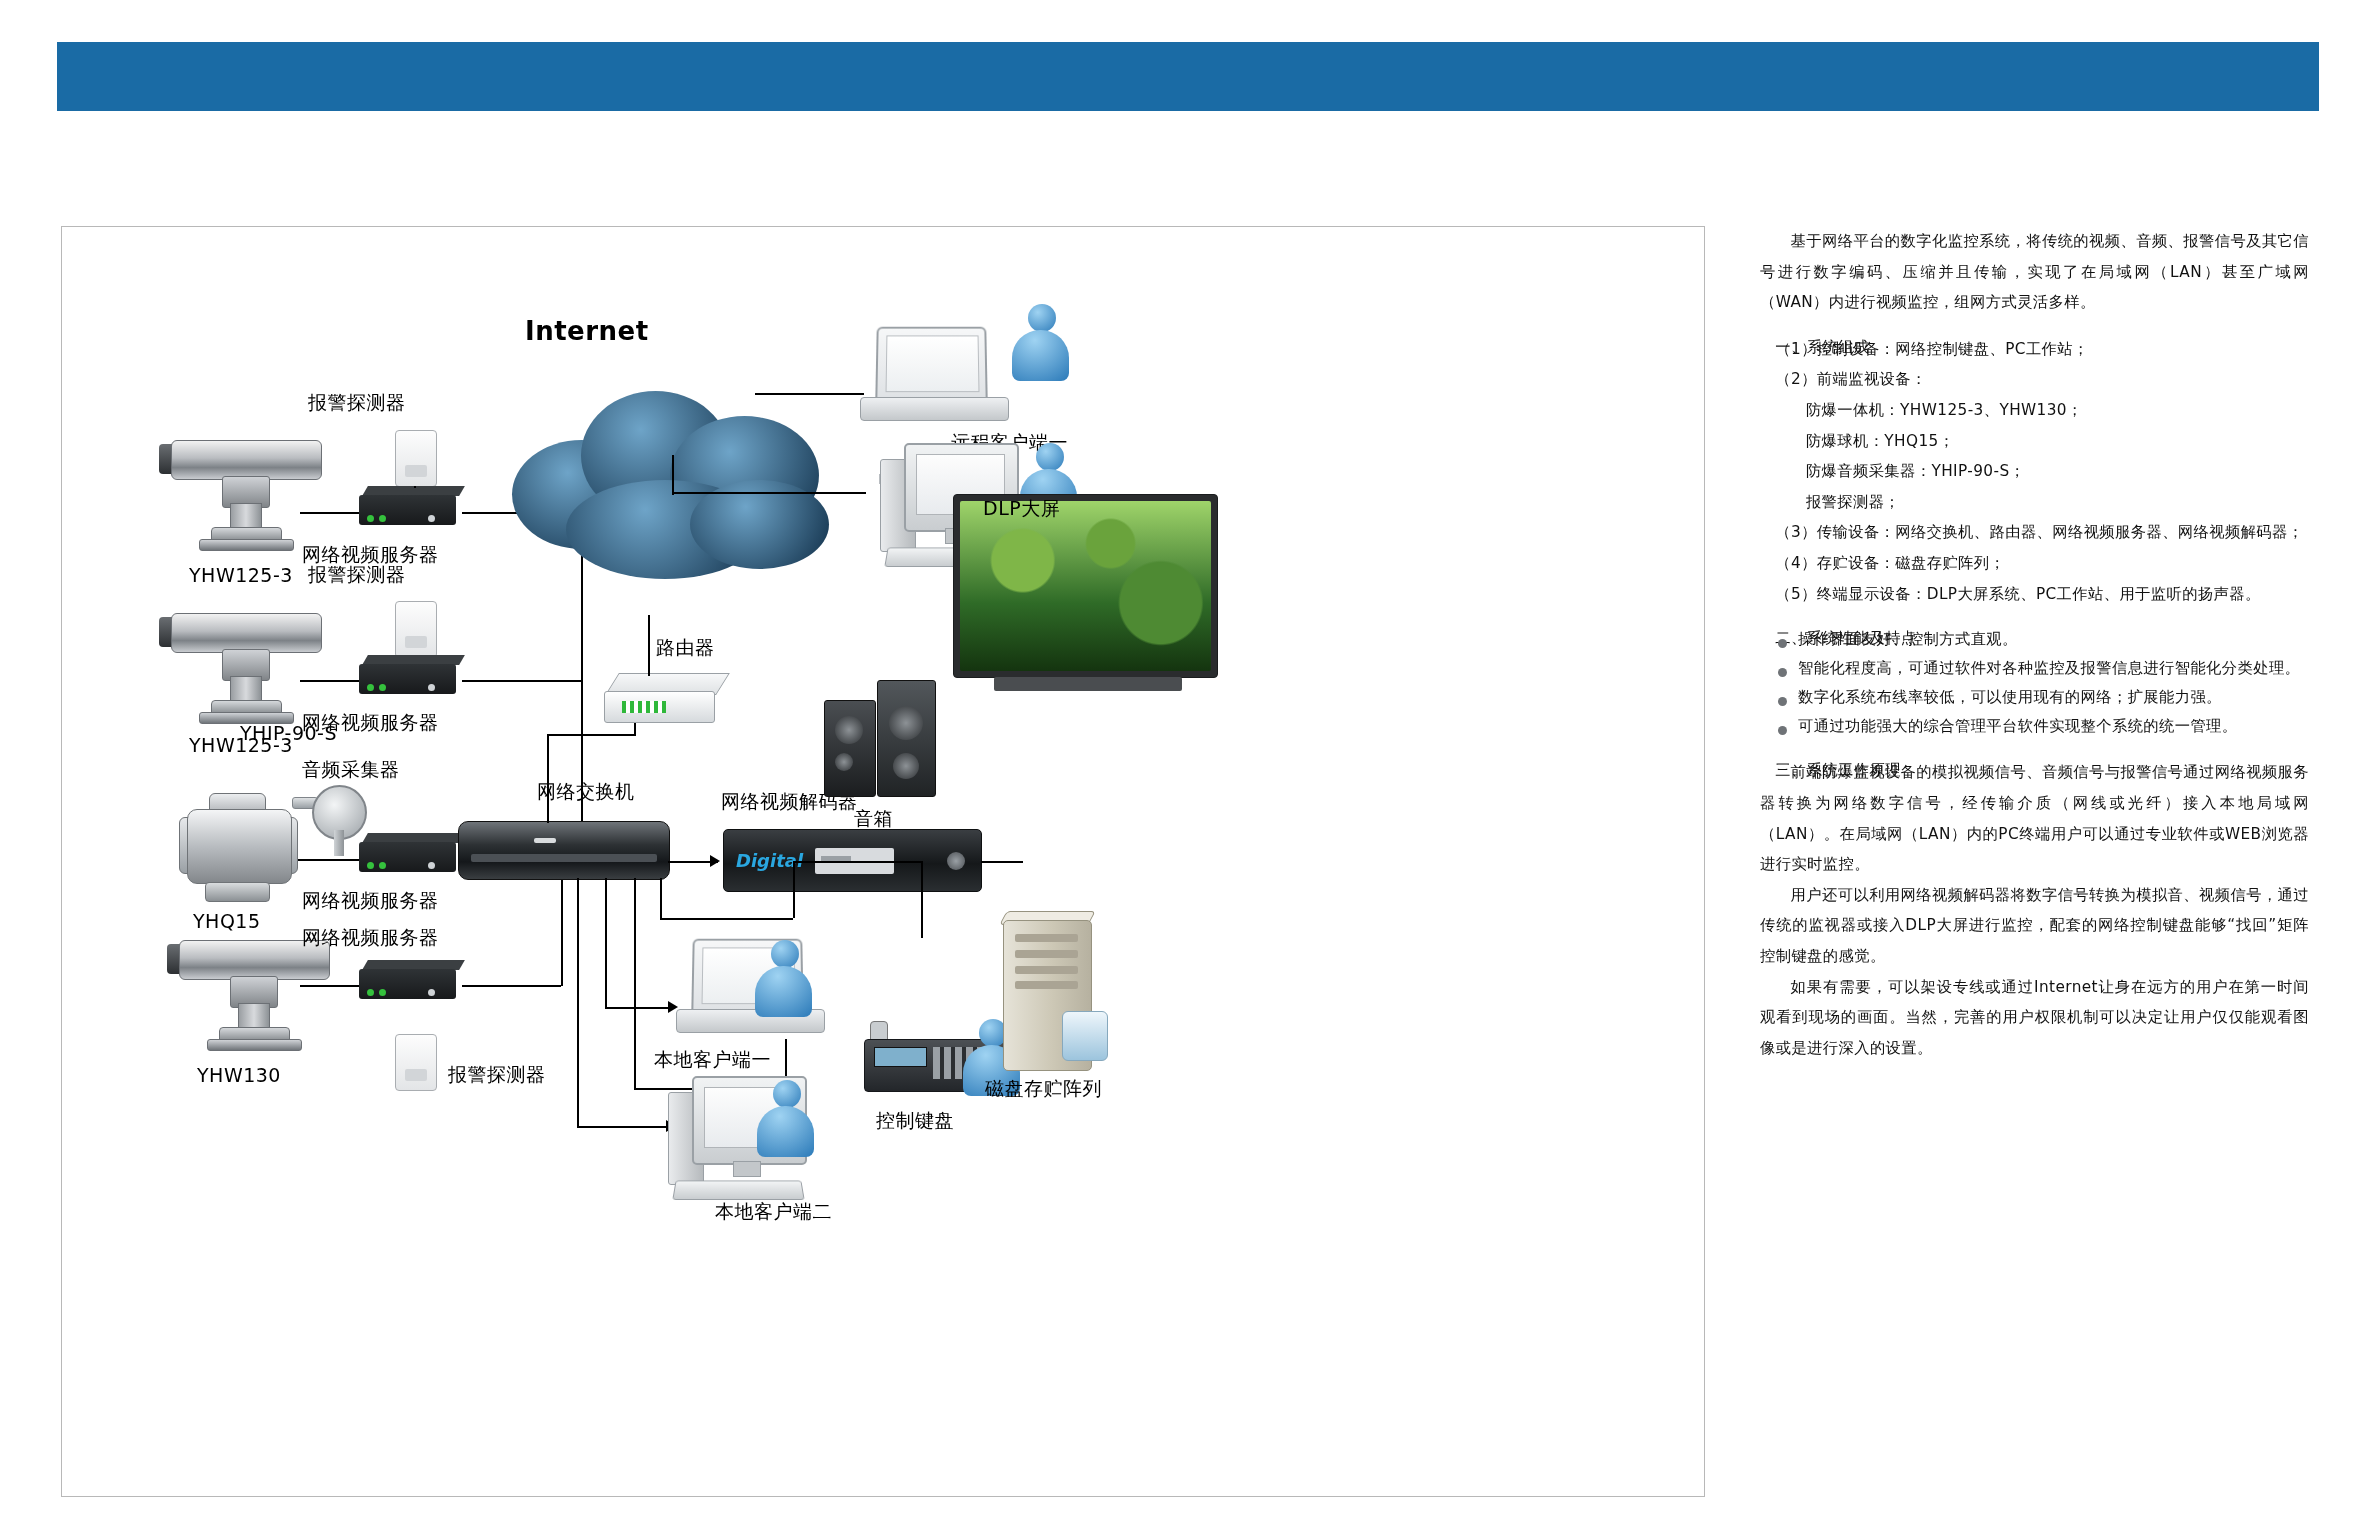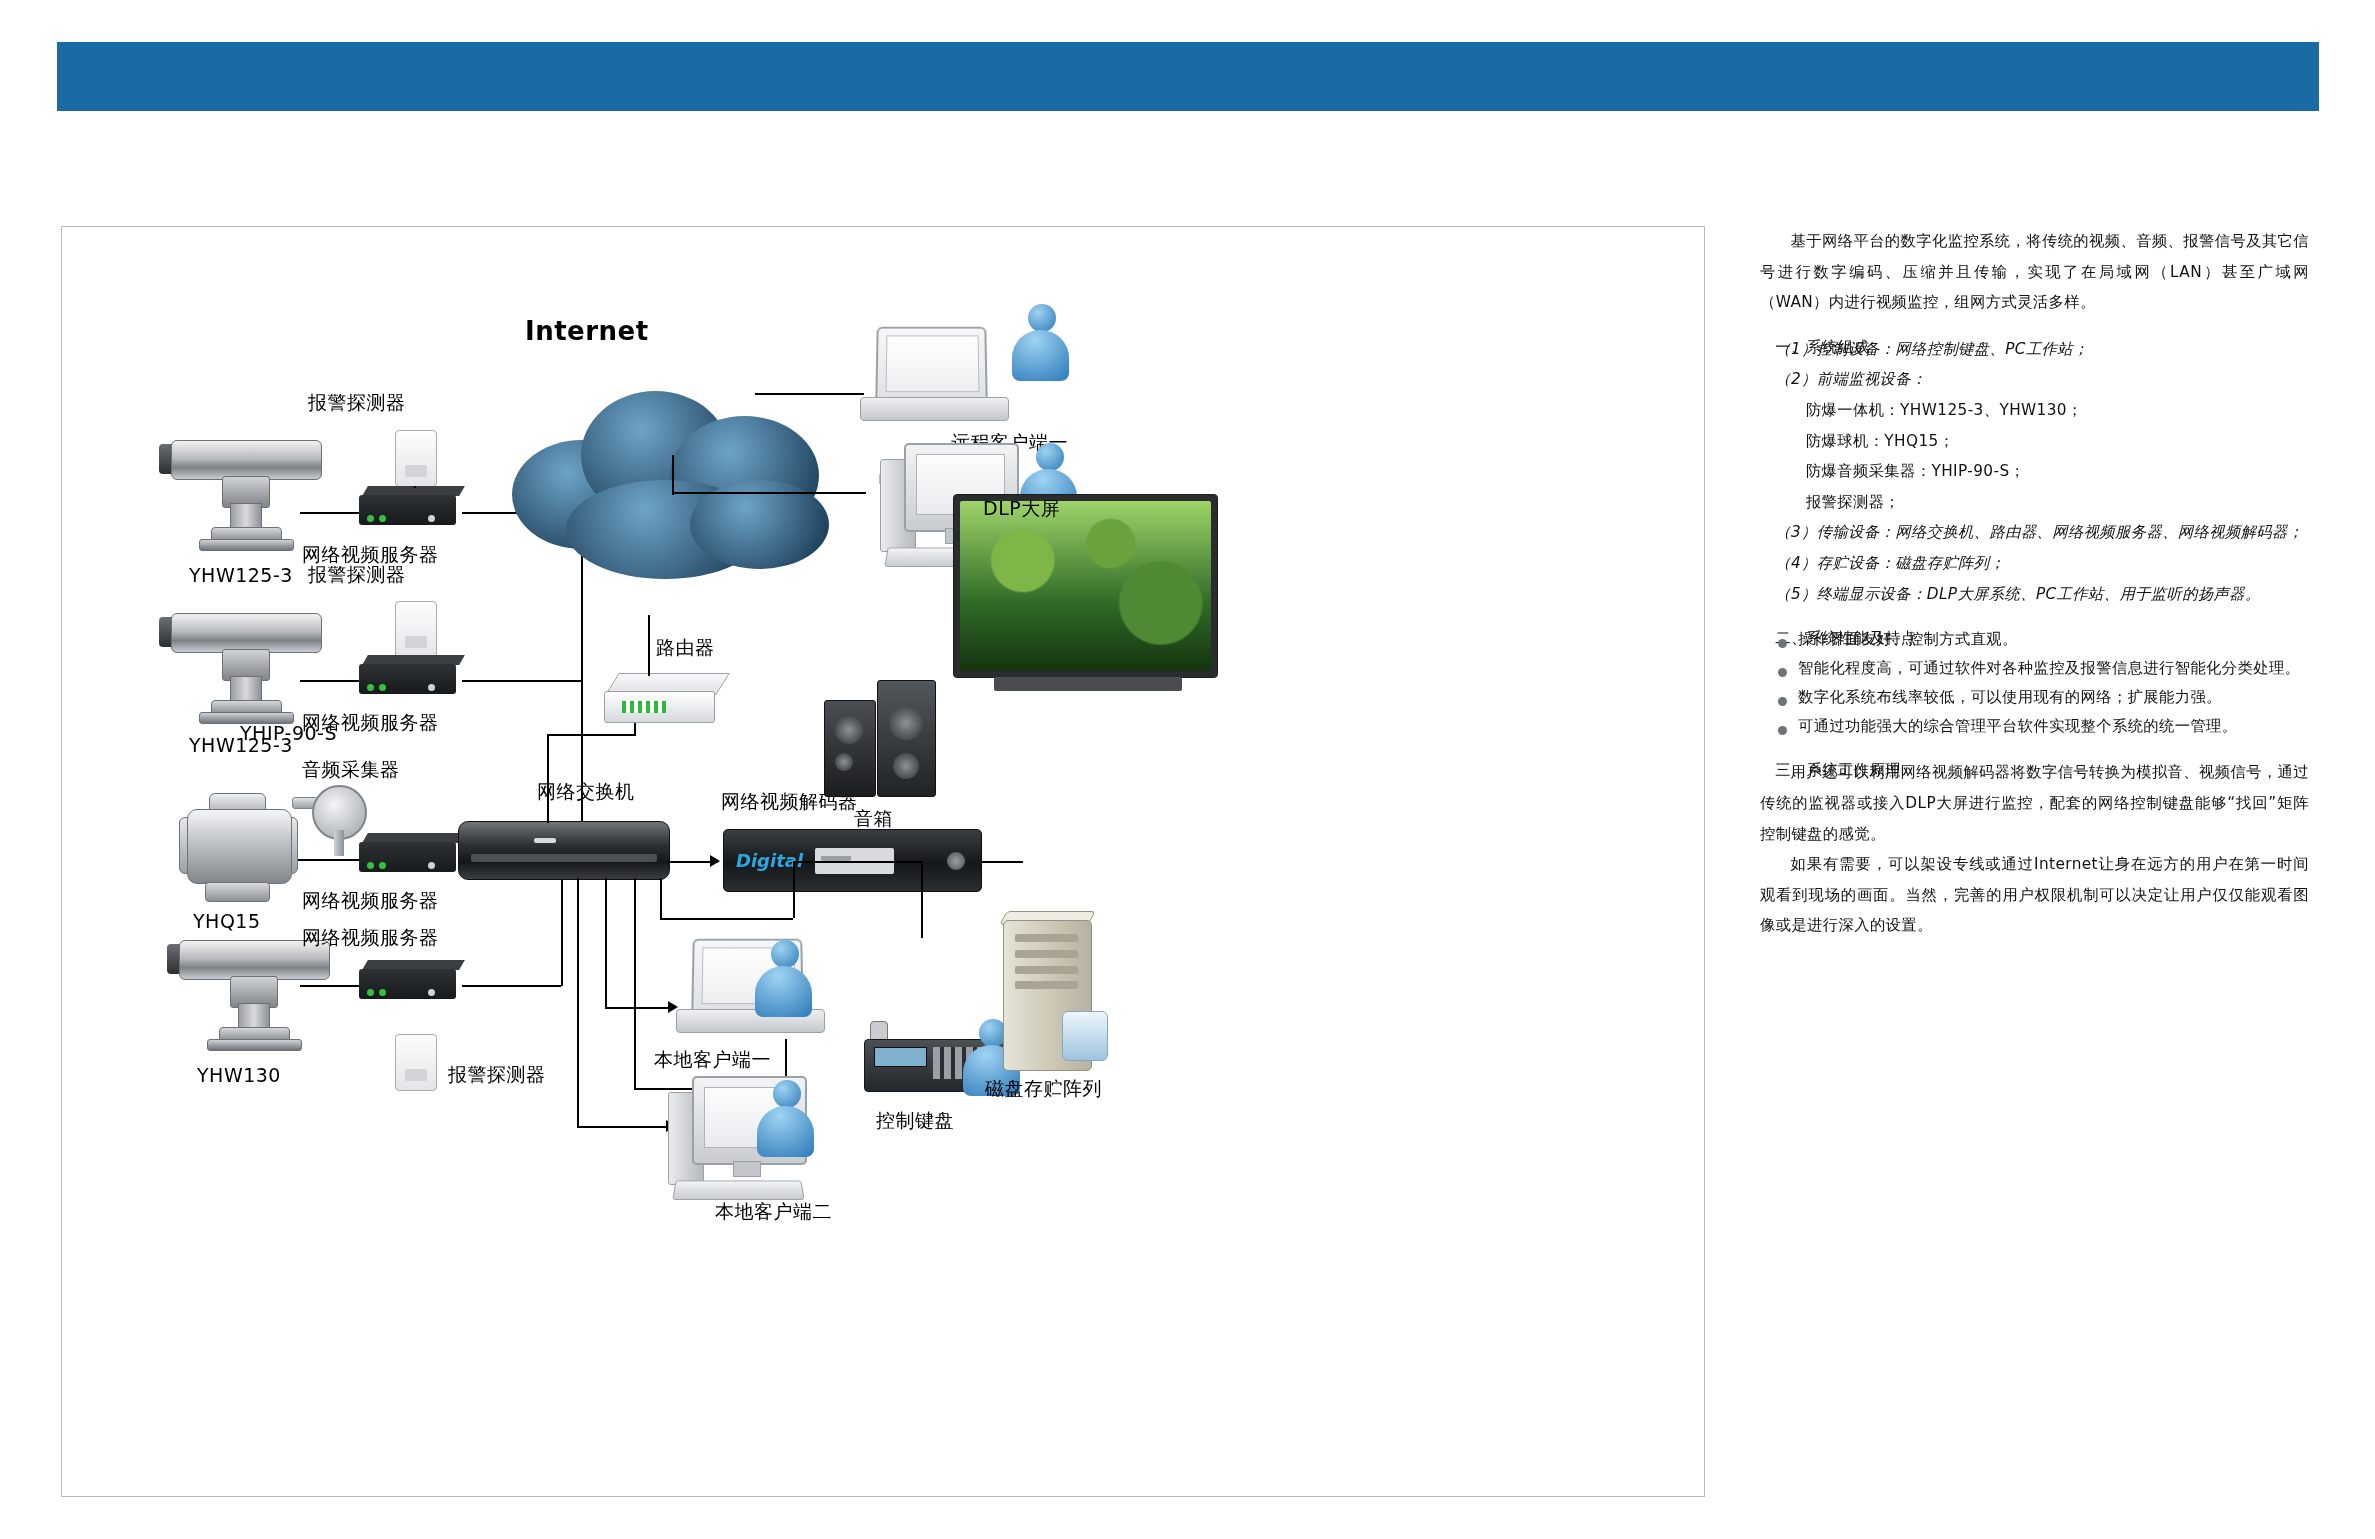--- a/index.html
+++ b/index.html
@@ -129,21 +129,21 @@
   .cloud .c5{left:178px;top:109px;width:139px;height:89px;}
 
   
   .text-col{position:absolute;left:1760px;top:226px;width:549px;}
   .doc-title{font-size:25px;font-weight:bold;letter-spacing:3px;color:#111;margin-bottom:22px;}
   .para{font-size:15.3px;line-height:2.0;color:#111;text-align:justify;letter-spacing:0.4px;}
   .para.indent{text-indent:2em;}
   .sec{font-size:15.3px;line-height:2.0;color:#111;letter-spacing:0.4px;margin-top:14px;}
   .sec.h{text-indent:1em;}
   .item{font-size:15.3px;line-height:2.0;color:#111;letter-spacing:0.4px;}
-  .item.lvl1{text-indent:1em;font-style:italic;}
+  .item.lvl1{text-indent:1em;}
   .item.lvl2{text-indent:3em;}
   .bullet{font-size:15.3px;line-height:1.9;color:#111;letter-spacing:0.4px;padding-left:38px;position:relative;}
   .bullet:before{content:"";position:absolute;left:18px;top:14px;width:9px;height:9px;border-radius:50%;background:#6f7377;}
 </style>
 </head>
 <body>
 
 <div class="top-band"></div>
 
 <div class="diagram-panel">
@@ -427,16 +427,17 @@
   <div class="item lvl1">（4）存贮设备：磁盘存贮阵列；</div>
   <div class="item lvl1">（5）终端显示设备：DLP大屏系统、PC工作站、用于监听的扬声器。</div>
 
   <div class="sec h">二、系统性能及特点</div>
   <div class="bullet">操作界面友好、控制方式直观。</div>
   <div class="bullet">智能化程度高，可通过软件对各种监控及报警信息进行智能化分类处理。</div>
   <div class="bullet">数字化系统布线率较低，可以使用现有的网络；扩展能力强。</div>
   <div class="bullet">可通过功能强大的综合管理平台软件实现整个系统的统一管理。</div>
 
   <div class="sec h">三、系统工作原理</div>
+  <div class="para indent">前端防爆监视设备的模拟视频信号、音频信号与报警信号通过网络视频服务器转换为网络数字信号，经传输介质（网线或光纤）接入本地局域网（LAN）。在局域网（LAN）内的PC终端用户可以通过专业软件或WEB浏览器进行实时监控。</div>
   <div class="para indent">用户还可以利用网络视频解码器将数字信号转换为模拟音、视频信号，通过传统的监视器或接入DLP大屏进行监控，配套的网络控制键盘能够“找回”矩阵控制键盘的感觉。</div>
   <div class="para indent">如果有需要，可以架设专线或通过Internet让身在远方的用户在第一时间观看到现场的画面。当然，完善的用户权限机制可以决定让用户仅仅能观看图像或是进行深入的设置。</div>
 </div>
 
 
 </body></html>

